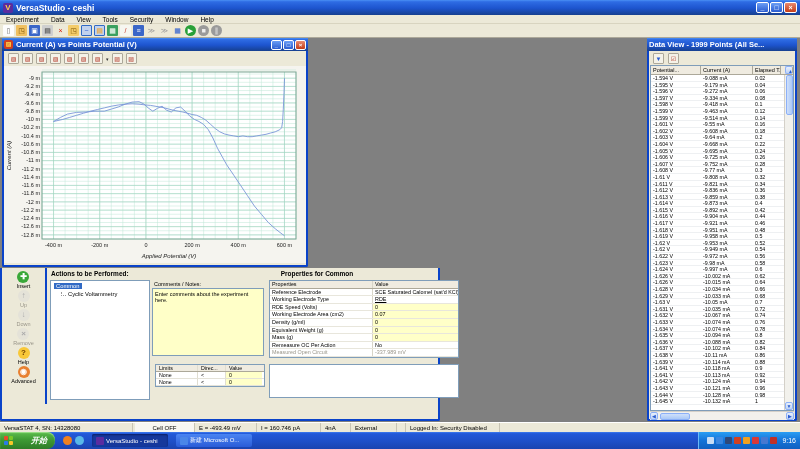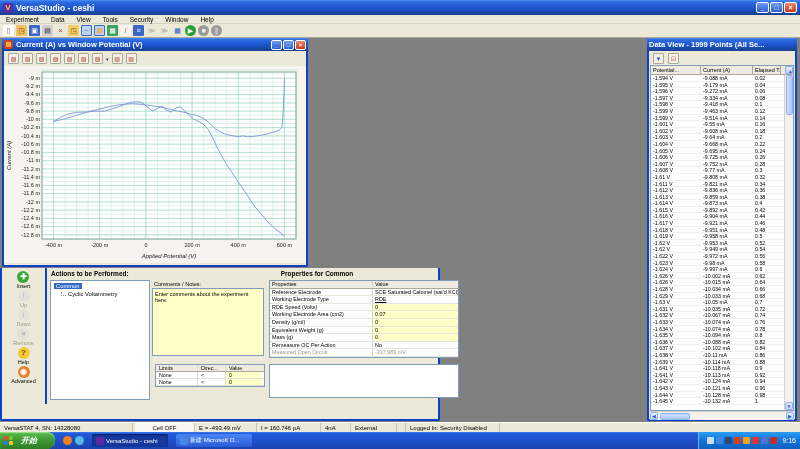--- a/index.html
+++ b/index.html
@@ -96,21 +96,21 @@
   .statusbar { position:absolute; left:0; top:422px; width:800px; height:10px; background:#ece9d8; display:flex;
     font-size:6px; align-items:center; color:#000; border-top:1px solid #fff; }
   .sb-seg { border-right:1px solid #c8c4b4; padding-left:4px; height:10px; line-height:10px; overflow:hidden; white-space:nowrap; }
   .sb-seg.raised { background:#f8f7f2; text-align:center; padding:0; }
 
   
   .taskbar { position:absolute; left:0; top:432px; width:800px; height:17px;
     background:linear-gradient(180deg,#3e7cf0 0%,#2258d8 10%,#1e4fc8 55%,#1a44b0 100%); display:flex; align-items:center; }
   .start-btn { height:17px; width:55px; background:linear-gradient(180deg,#5ebe4d,#3e9a34 45%,#2e7d27);
     border-radius:0 8px 8px 0; color:#fff; font-weight:bold; font-style:italic; font-size:8px; display:flex;
-    align-items:center; gap:8px; padding-left:4px; box-shadow:inset 0 1px 1px #9ce08a; }
+    align-items:center; gap:18px; padding-left:4px; box-shadow:inset 0 1px 1px #9ce08a; }
   .winflag { display:grid; grid-template-columns:4px 4px; grid-template-rows:4px 4px; gap:1px; }
   .winflag i { border-radius:1px; }
   .ql { display:flex; gap:3px; margin-left:8px; }
   .ql-ico { width:9px; height:9px; border-radius:50%; }
   .task-btn { height:13px; margin-left:8px; border-radius:2px; color:#fff; font-size:6px; display:flex; align-items:center;
     gap:2px; padding:0 4px; width:76px; overflow:hidden; white-space:nowrap; }
   .task-btn.active { background:#16389c; box-shadow:inset 0 1px 2px #0a1f66; }
   .task-btn.idle { background:linear-gradient(180deg,#4a84f2,#2a5cd8); }
   .task-ico { width:8px; height:8px; border-radius:1px; flex:none; }
   .tray { margin-left:auto; height:17px; background:linear-gradient(180deg,#2a9ef4 0%,#1473d8 50%,#1060c0 100%);
@@ -161,21 +161,21 @@
       <span class="tb-ico" style="color:#fff;background:#28a038;border-radius:50%;">▶</span>
       <span class="tb-ico" style="color:#eee;background:#9a9a9a;border-radius:50%;">■</span>
       <span class="tb-ico" style="color:#eee;background:#9a9a9a;border-radius:50%;">∥</span>
     </div>
 
   <div class="mdi">
 
     <div class="subwin" id="chart-win">
       <div class="xp-title">
         <span class="app-ico" style="background:#d04020;width:9px;height:9px;font-size:6px;line-height:9px;">▨</span>
-        <span>Current (A) vs Window Potential (V)</span>
+        <span>Current (A) vs Points Potential (V)</span>
         <span class="cap-btns">
           <span class="cap-btn sub-btn">_</span>
           <span class="cap-btn sub-btn">□</span>
           <span class="cap-btn sub-btn close">×</span>
         </span>
       </div>
       <div class="chart-tools" id="chart-tools">
           <span class="ct-btn">▨</span>
           <span class="ct-btn">▨</span>
           <span class="ct-btn">▨</span>

